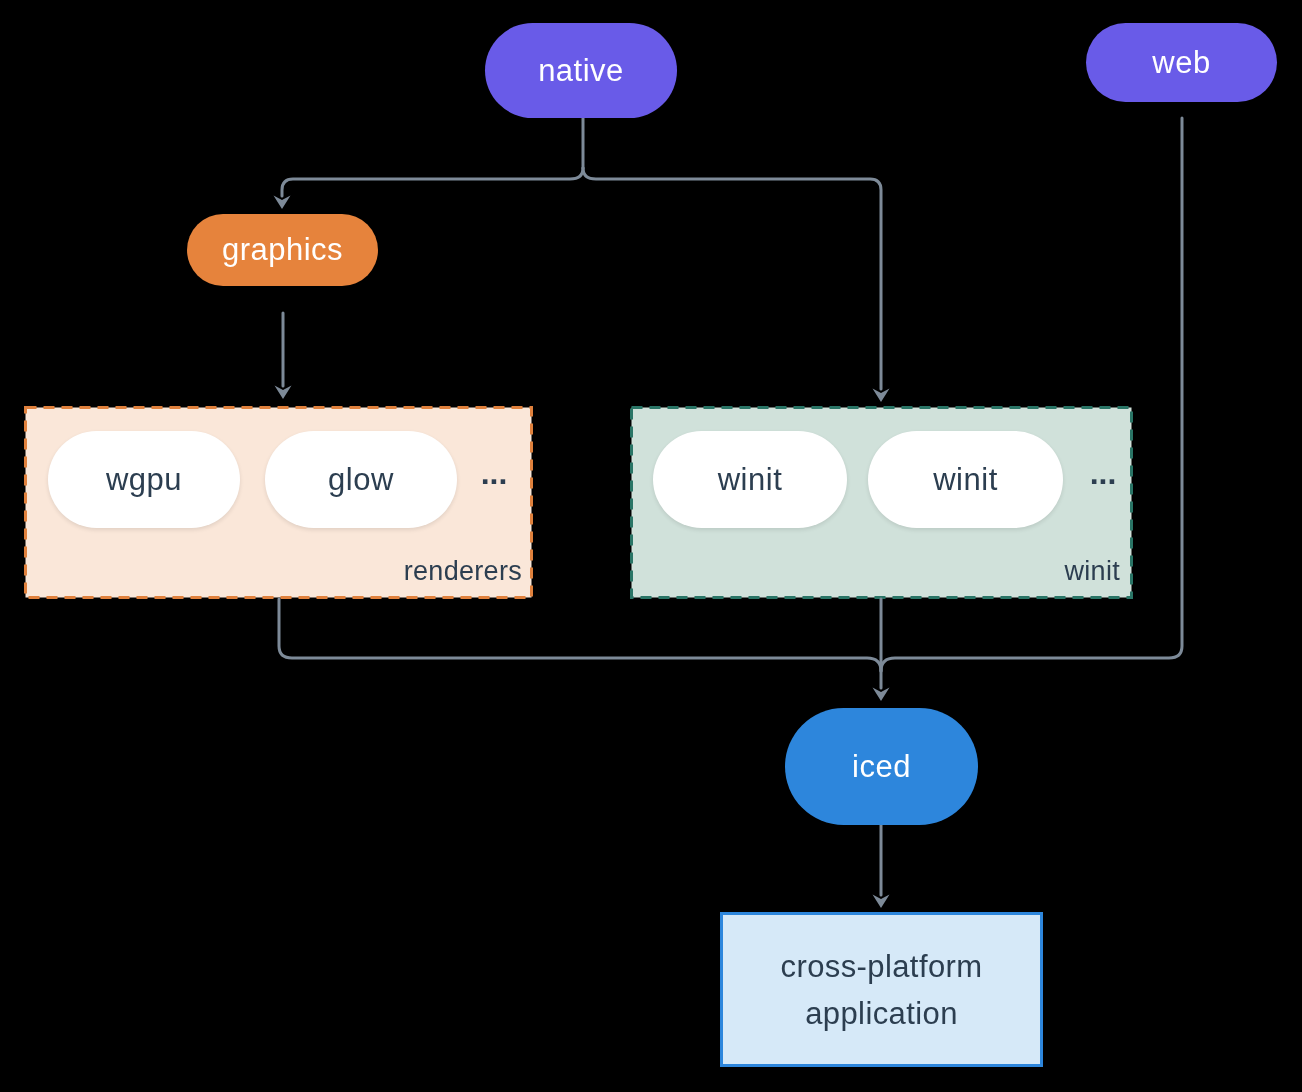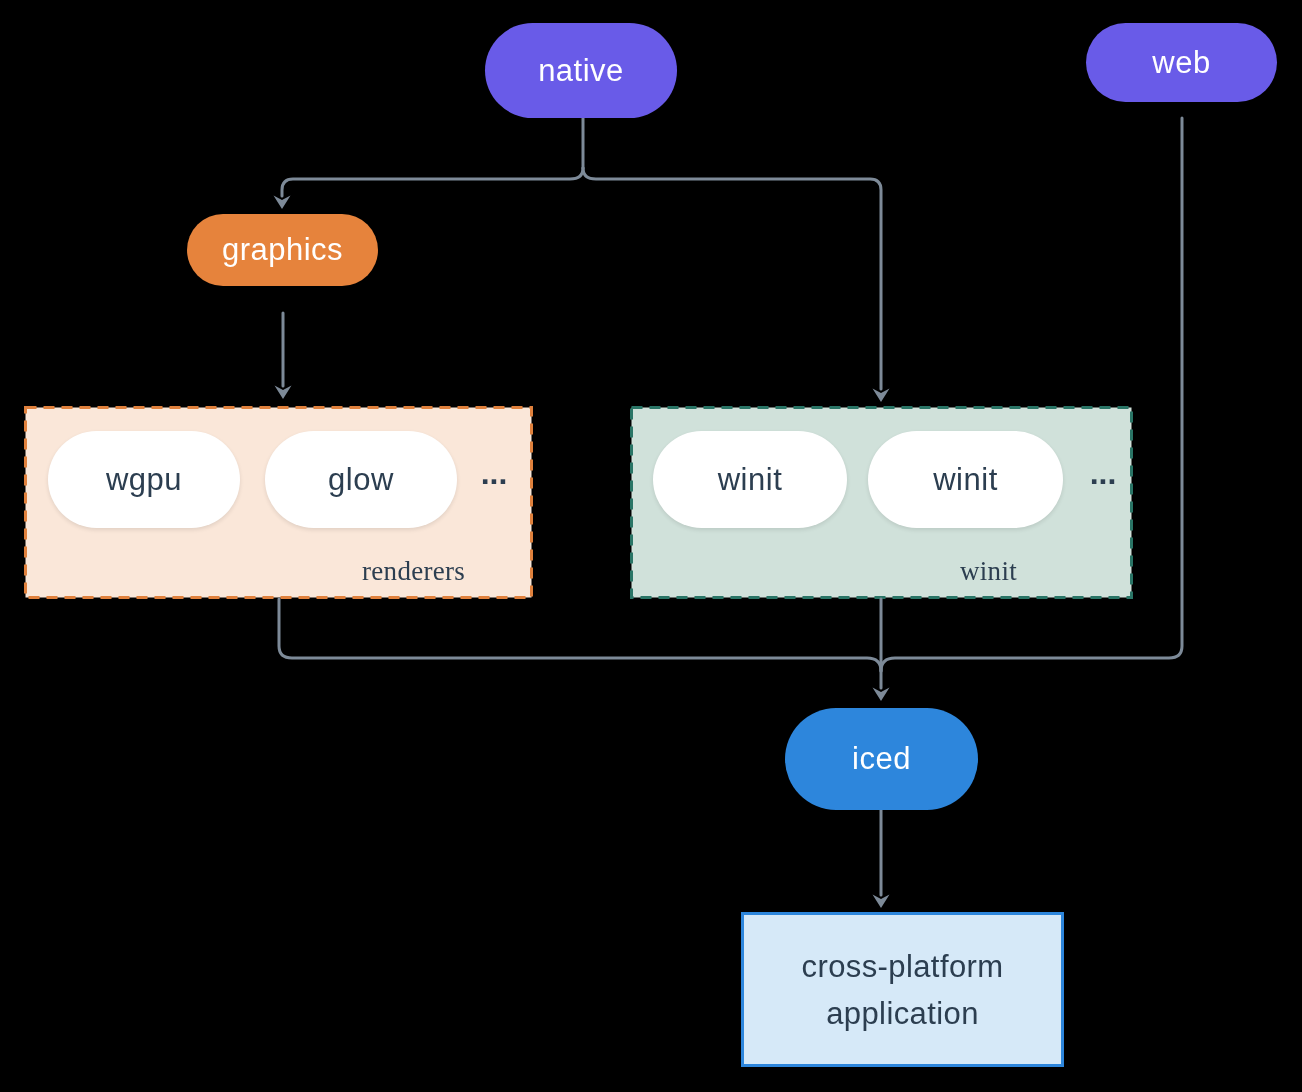--- a/index.html
+++ b/index.html
@@ -35,21 +35,21 @@
     color:var(--white-text);
     font-size:31px;letter-spacing:0.5px;
   }
   .pill.purple{background:var(--platform-node);text-align:center;}
   .pill.orange{background:var(--graphics-node);}
   .pill.blue{background:var(--iced-node);}
 
   #native{left:485px;top:23px;width:192px;height:95px;}
   #web{left:1086px;top:23px;width:191px;height:79px;}
   #graphics{left:187px;top:214px;width:191px;height:72px;}
-  #iced{left:785px;top:708px;width:193px;height:102px;}
+  #iced{left:785px;top:708px;width:193px;height:117px;}
 
   .white-pill{
     position:absolute;
     display:flex;align-items:center;justify-content:center;
     background:#FFFFFF;border-radius:60px;
     color:var(--dark-text);
     font-size:31px;letter-spacing:0.5px;
     box-shadow:0 2px 4px rgba(0,0,0,0.10);
   }
   #pill-wgpu{left:48px;top:431px;width:192px;height:97px;}
@@ -63,33 +63,33 @@
     font-size:32px;font-weight:600;
     width:50px;text-align:center;
   }
   #ellipsis-renderers{left:469px;top:455px;}
   #ellipsis-shells{left:1078px;top:455px;}
 
   .group-label{
     position:absolute;
     color:var(--dark-text);
     font-size:27px;letter-spacing:0.3px;
-    width:160px;font-family:Liberation Serif, serif;
+    width:160px;text-align:right;
   }
   #label-renderers{left:362px;top:556px;}
   #label-shells{left:960px;top:556px;}
 
   #app-box{
     position:absolute;
     left:720px;top:912px;width:323px;height:155px;
     background:var(--app-fill);
     border:3px solid var(--app-border);
     display:flex;flex-direction:column;align-items:center;justify-content:center;
     color:var(--dark-text);
-    font-size:31px;line-height:47px;letter-spacing:0.4px;margin-left:21px;
+    font-size:31px;line-height:47px;letter-spacing:0.4px;
   }
 </style>
 </head>
 <body>
 
 <div id="canvas">
 
   <svg id="wires" viewBox="0 0 1302 1092" xmlns="http://www.w3.org/2000/svg">
 
     <rect x="25.5" y="407.5" width="506" height="190" fill="var(--renderers-fill)" stroke="var(--renderers-border)" stroke-width="3" stroke-dasharray="11 7"></rect>

